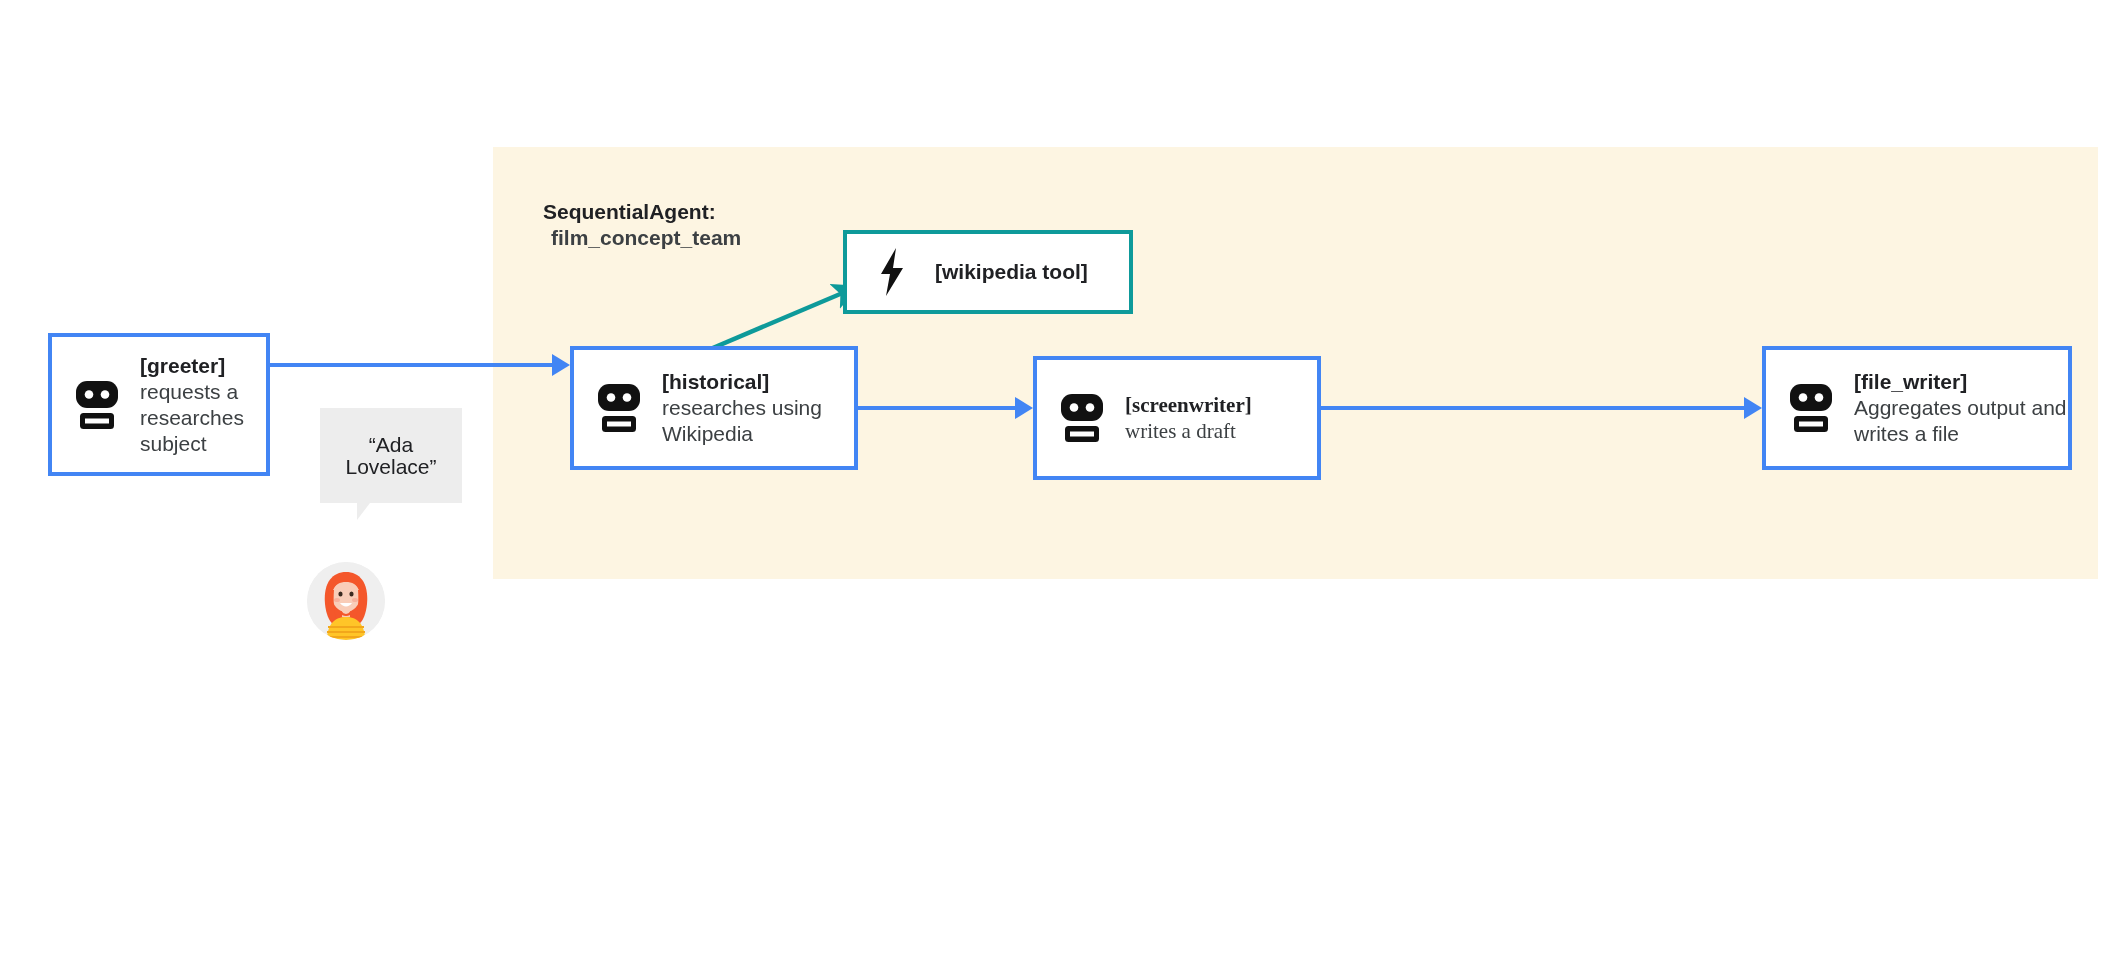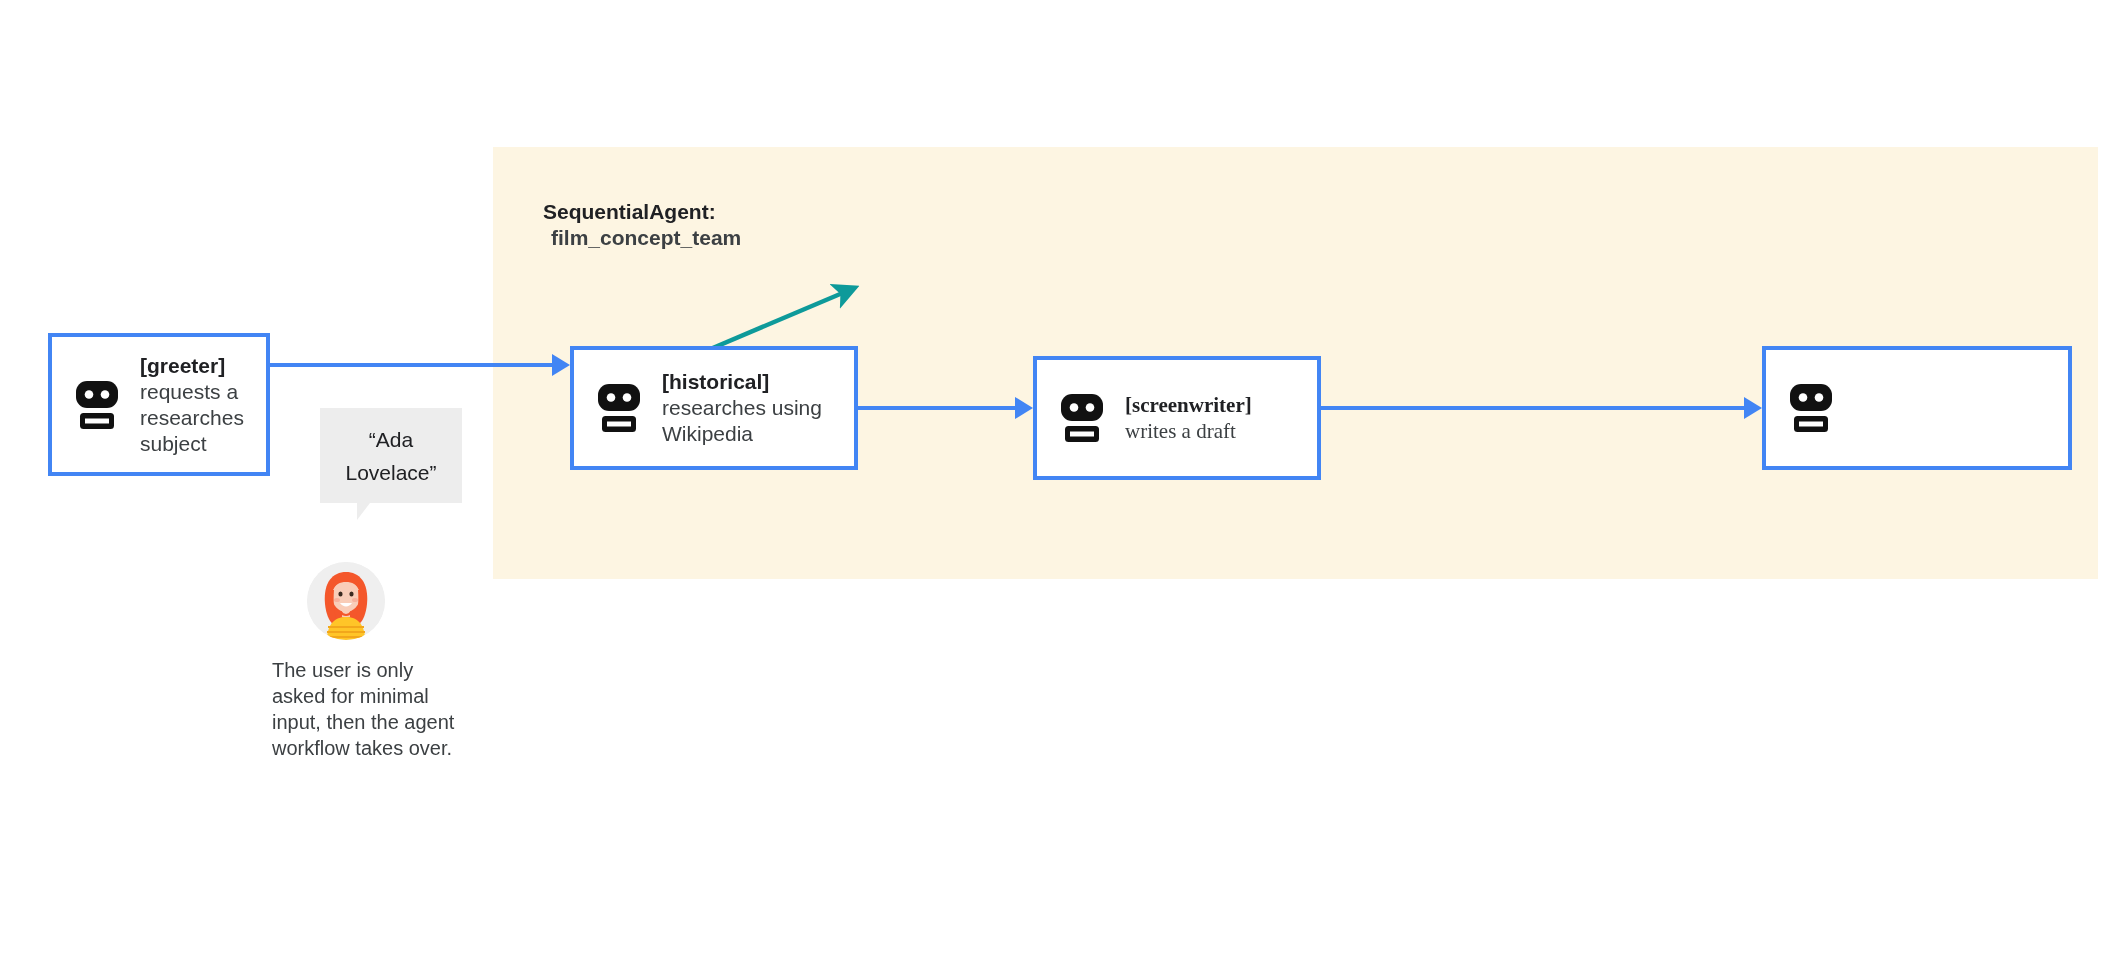--- a/index.html
+++ b/index.html
@@ -138,21 +138,21 @@
     left: 320px;
     top: 408px;
     width: 142px;
     height: 95px;
     background: #EDEDED;
     display: flex;
     align-items: center;
     justify-content: center;
     text-align: center;
     font-size: 21px;
-    line-height: 33px;
+    line-height: 22px;
     color: #202124;
     padding: 0 12px;
     box-sizing: border-box;
   }
   .bubble-tail {
     position: absolute;
     left: 357px;
     top: 503px;
     width: 0; height: 0;
     border-left: 13px solid #EDEDED;
@@ -246,20 +246,30 @@
         <rect x="6" y="33" width="34" height="16" rx="3.5" fill="#111111"></rect>
         <rect x="11" y="38.5" width="24" height="5" fill="#ffffff"></rect>
       </svg>
     </div>
     <div class="node-text">
       <span class="name">[historical]</span>
       <span class="desc">researches using Wikipedia</span>
     </div>
   </div>
 
+  <div class="node tool" id="node-wikipedia">
+    <div class="node-icon">
+      <svg width="30" height="50" viewBox="0 0 30 50">
+        <path d="M19 1 L4 27 L13 27 L9 49 L26 21 L16 21 Z" fill="#111111"></path>
+      </svg>
+    </div>
+    <div class="node-text">
+      <span class="name">[wikipedia tool]</span>
+    </div>
+  </div>
 
   <div class="node" id="node-screenwriter">
     <div class="node-icon">
       <svg width="46" height="50" viewBox="0 0 46 50">
         <rect x="2" y="1" width="42" height="27" rx="11" fill="#111111"></rect>
         <circle cx="15" cy="14.5" r="4.3" fill="#ffffff"></circle>
         <circle cx="31" cy="14.5" r="4.3" fill="#ffffff"></circle>
         <rect x="6" y="33" width="34" height="16" rx="3.5" fill="#111111"></rect>
         <rect x="11" y="38.5" width="24" height="5" fill="#ffffff"></rect>
       </svg>
@@ -273,20 +283,24 @@
   <div class="node" id="node-filewriter">
     <div class="node-icon">
       <svg width="46" height="50" viewBox="0 0 46 50">
         <rect x="2" y="1" width="42" height="27" rx="11" fill="#111111"></rect>
         <circle cx="15" cy="14.5" r="4.3" fill="#ffffff"></circle>
         <circle cx="31" cy="14.5" r="4.3" fill="#ffffff"></circle>
         <rect x="6" y="33" width="34" height="16" rx="3.5" fill="#111111"></rect>
         <rect x="11" y="38.5" width="24" height="5" fill="#ffffff"></rect>
       </svg>
     </div>
+    <div class="node-text">
+      <span class="name">[file_writer]</span>
+      <span class="desc">Aggregates output and writes a file</span>
+    </div>
   </div>
 
   <div class="bubble">“Ada Lovelace”</div>
   <div class="bubble-tail"></div>
 
   <div class="avatar">
     <svg width="78" height="78" viewBox="0 0 78 78">
       <circle cx="39" cy="39" r="39" fill="#EFEFEF"></circle>
 
       <path d="M18 42 C16 20 26 10 39 10 C52 10 62 20 60 42 C59 52 56 58 54 60 L24 60 C22 58 19 52 18 42 Z" fill="#F4572B"></path>
@@ -311,15 +325,14 @@
       <path d="M34 50 C36 54 42 54 44 50" stroke="#F4572B" stroke-width="2" fill="none"></path>
 
       <path d="M20 78 C20 62 28 55 39 55 C50 55 58 62 58 78 Z" fill="#FFC528"></path>
 
       <rect x="21" y="64" width="36" height="2" fill="#F2A71B"></rect>
       <rect x="20" y="69" width="38" height="2" fill="#F2A71B"></rect>
       <rect x="20" y="74" width="38" height="2" fill="#F2A71B"></rect>
     </svg>
   </div>
 
-  <div class="caption">The user is only asked for minimal input, then the agent workflow takes over.</div>
 
 </div>
 
 </body></html>

